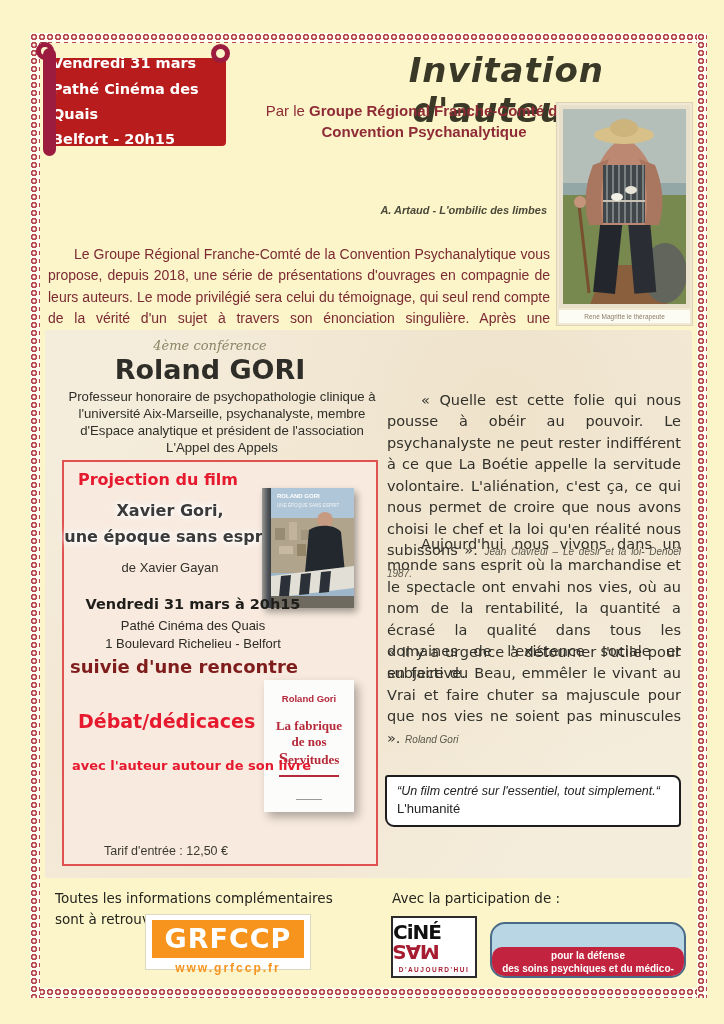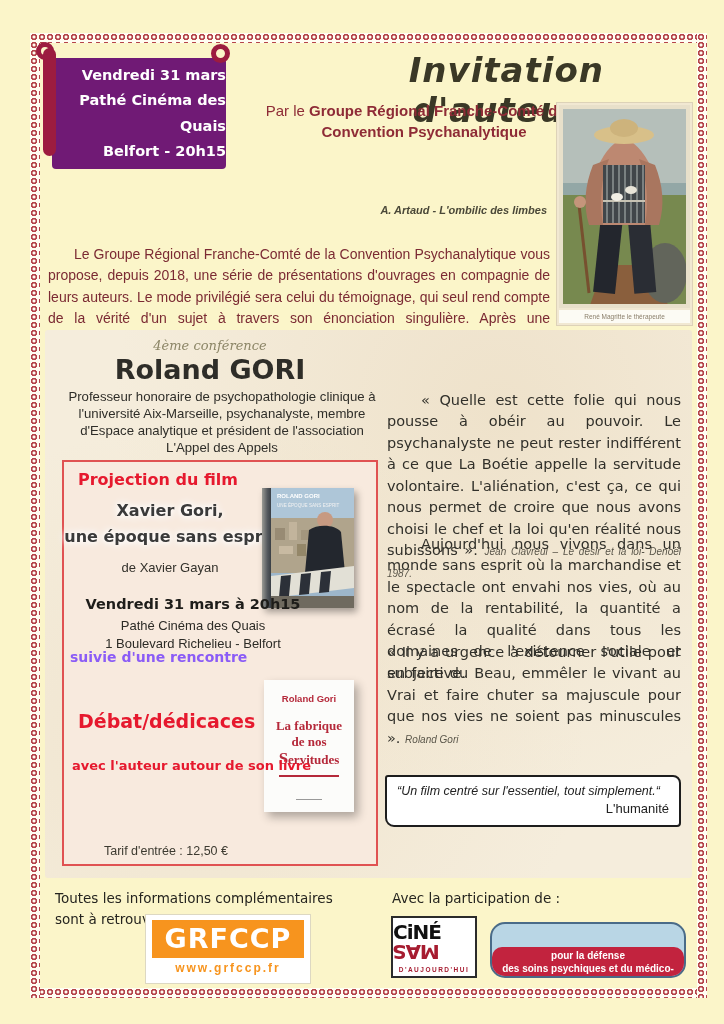--- a/index.html
+++ b/index.html
@@ -8,23 +8,23 @@
   
   .chain{position:absolute;background-color:#fffdf2;
          background-image:radial-gradient(circle, rgba(180,60,70,0) 1.4px, #b4434a 1.7px 2.9px, rgba(180,60,70,0) 3.3px);
          background-size:8px 8px;}
   .chain.top{left:30px;top:33px;width:677px;height:10px;}
   .chain.bottom{left:30px;top:988px;width:677px;height:10px;}
   .chain.left{left:30px;top:33px;width:10px;height:965px;}
   .chain.right{left:697px;top:33px;width:10px;height:965px;}
 
   
-  .banner{position:absolute;left:52px;top:58px;width:174px;height:111px;background:#701a75;
+  .banner{position:absolute;left:52px;top:58px;width:174px;height:88px;background:#b91c1c;
           border-radius:4px;display:flex;flex-direction:column;justify-content:center;
-          color:#fff;text-align:right;font-weight:bold;font-size:14.5px;line-height:1.75;
+          color:#fff;text-align:left;font-weight:bold;font-size:14.5px;line-height:1.75;
           font-family:"DejaVu Sans",sans-serif;}
   .banner::before{content:"";position:absolute;left:-9px;top:-10px;width:13px;height:108px;
           background:#9c1c40;border-radius:7px;}
   .banner::after{content:"";position:absolute;right:-4px;top:-14px;width:9px;height:9px;
           border:5px solid #9c1c40;border-radius:50%;}
   .banner .curl{position:absolute;left:-16px;top:-16px;width:8px;height:8px;
           border:5px solid #9c1c40;border-radius:50%;}
 
   .title{position:absolute;left:238px;top:50px;width:366px;text-align:right;margin:0;
          font-family:"DejaVu Sans",sans-serif;font-style:italic;font-weight:bold;
@@ -67,22 +67,22 @@
          font-weight:bold;font-size:16px;color:#e6192e;}
   .fb-title{position:absolute;left:0;top:36px;width:212px;text-align:center;
          font-family:"DejaVu Sans",sans-serif;font-weight:bold;font-size:16px;color:#3a3a3a;line-height:1.6;
          text-shadow:0 0 5px #fff,0 0 8px #fff,0 0 12px #fff;}
   .fb-director{position:absolute;left:0;top:98px;width:212px;text-align:center;
          font-size:13px;color:#33312b;}
   .fb-date{position:absolute;left:14px;top:134px;width:230px;text-align:center;
          font-family:"DejaVu Sans",sans-serif;font-weight:bold;font-size:14.5px;color:#1e1d1a;}
   .fb-venue{position:absolute;left:14px;top:156px;width:230px;text-align:center;font-size:13px;color:#2c2b26;}
   .fb-address{position:absolute;left:14px;top:174px;width:230px;text-align:center;font-size:13px;color:#2c2b26;}
-  .fb-followed{position:absolute;left:6px;top:187px;font-family:"DejaVu Sans",sans-serif;
-         font-weight:bold;font-size:14px;color:#8b5cf6;}
+  .fb-followed{position:absolute;left:6px;top:194px;font-family:"DejaVu Sans",sans-serif;
+         font-weight:bold;font-size:18px;color:#7f1d1d;}
   .fb-debate{position:absolute;left:14px;top:248px;font-family:"DejaVu Sans",sans-serif;
          font-weight:bold;font-size:19px;color:#e6192e;}
   .fb-author{position:absolute;left:8px;top:296px;font-family:"DejaVu Sans",sans-serif;
          font-weight:bold;font-size:13px;color:#e6192e;}
   .fb-price{position:absolute;left:40px;top:382px;font-size:12.5px;color:#3c3a30;}
 
   .dvd{position:absolute;left:198px;top:26px;width:92px;height:120px;display:flex;
        box-shadow:3px 4px 7px rgba(0,0,0,.35);}
   .dvd .spine{width:9px;background:linear-gradient(90deg,#9a9a94,#55595e 60%,#3a3f45);}
   .dvd svg{display:block;}
@@ -100,26 +100,26 @@
   .rq{position:absolute;left:342px;width:294px;font-family:"DejaVu Sans",sans-serif;
       font-size:14.5px;color:#31302a;line-height:1.48;text-align:justify;margin:0;}
   .rq .attr{font-family:"Liberation Sans",sans-serif;font-size:10px;font-style:italic;color:#5a564a;}
   .rq1{top:60px;text-indent:34px;}
   .rq2{top:204px;text-indent:34px;}
   .rq3{top:312px;}
 
   .pressbox{position:absolute;left:340px;top:445px;width:296px;height:52px;background:#fff;
       border:2px solid #1d1d1d;border-radius:3px 8px 4px 9px;padding:7px 10px 0;box-sizing:border-box;}
   .pressbox .pq{font-style:italic;font-size:12.5px;color:#222;}
-  .pressbox .src{text-align:right;font-size:13px;color:#222;margin-top:3px;}
+  .pressbox .src{font-size:13px;color:#222;margin-top:3px;}
 
   
   .foot-info{position:absolute;left:55px;top:888px;width:300px;font-family:"DejaVu Sans",sans-serif;
       font-size:13.5px;color:#25241f;line-height:1.55;}
-  .grfccp{position:absolute;left:145px;top:914px;width:166px;height:70px;background:#fff;
+  .grfccp{position:absolute;left:145px;top:914px;width:166px;height:56px;background:#fff;
       border:1px solid #ddd8c2;box-sizing:border-box;display:flex;flex-direction:column;}
   .grfccp .block{margin:5px 6px 0;background:#f7941e;color:#fff;text-align:center;
       font-family:"DejaVu Sans",sans-serif;font-weight:bold;font-size:27px;line-height:1.4;letter-spacing:1px;}
   .grfccp .url{text-align:center;color:#f7941e;font-weight:bold;font-size:12px;
       letter-spacing:2px;padding:3px 0 2px;}
   .foot-part{position:absolute;left:392px;top:890px;width:230px;font-family:"DejaVu Sans",sans-serif;
       font-size:13.5px;color:#25241f;}
   .cinemas{position:absolute;left:391px;top:916px;width:86px;height:62px;background:#fff;
       border:2px solid #2b2b2b;box-sizing:border-box;display:flex;flex-direction:column;
       align-items:center;justify-content:center;}

